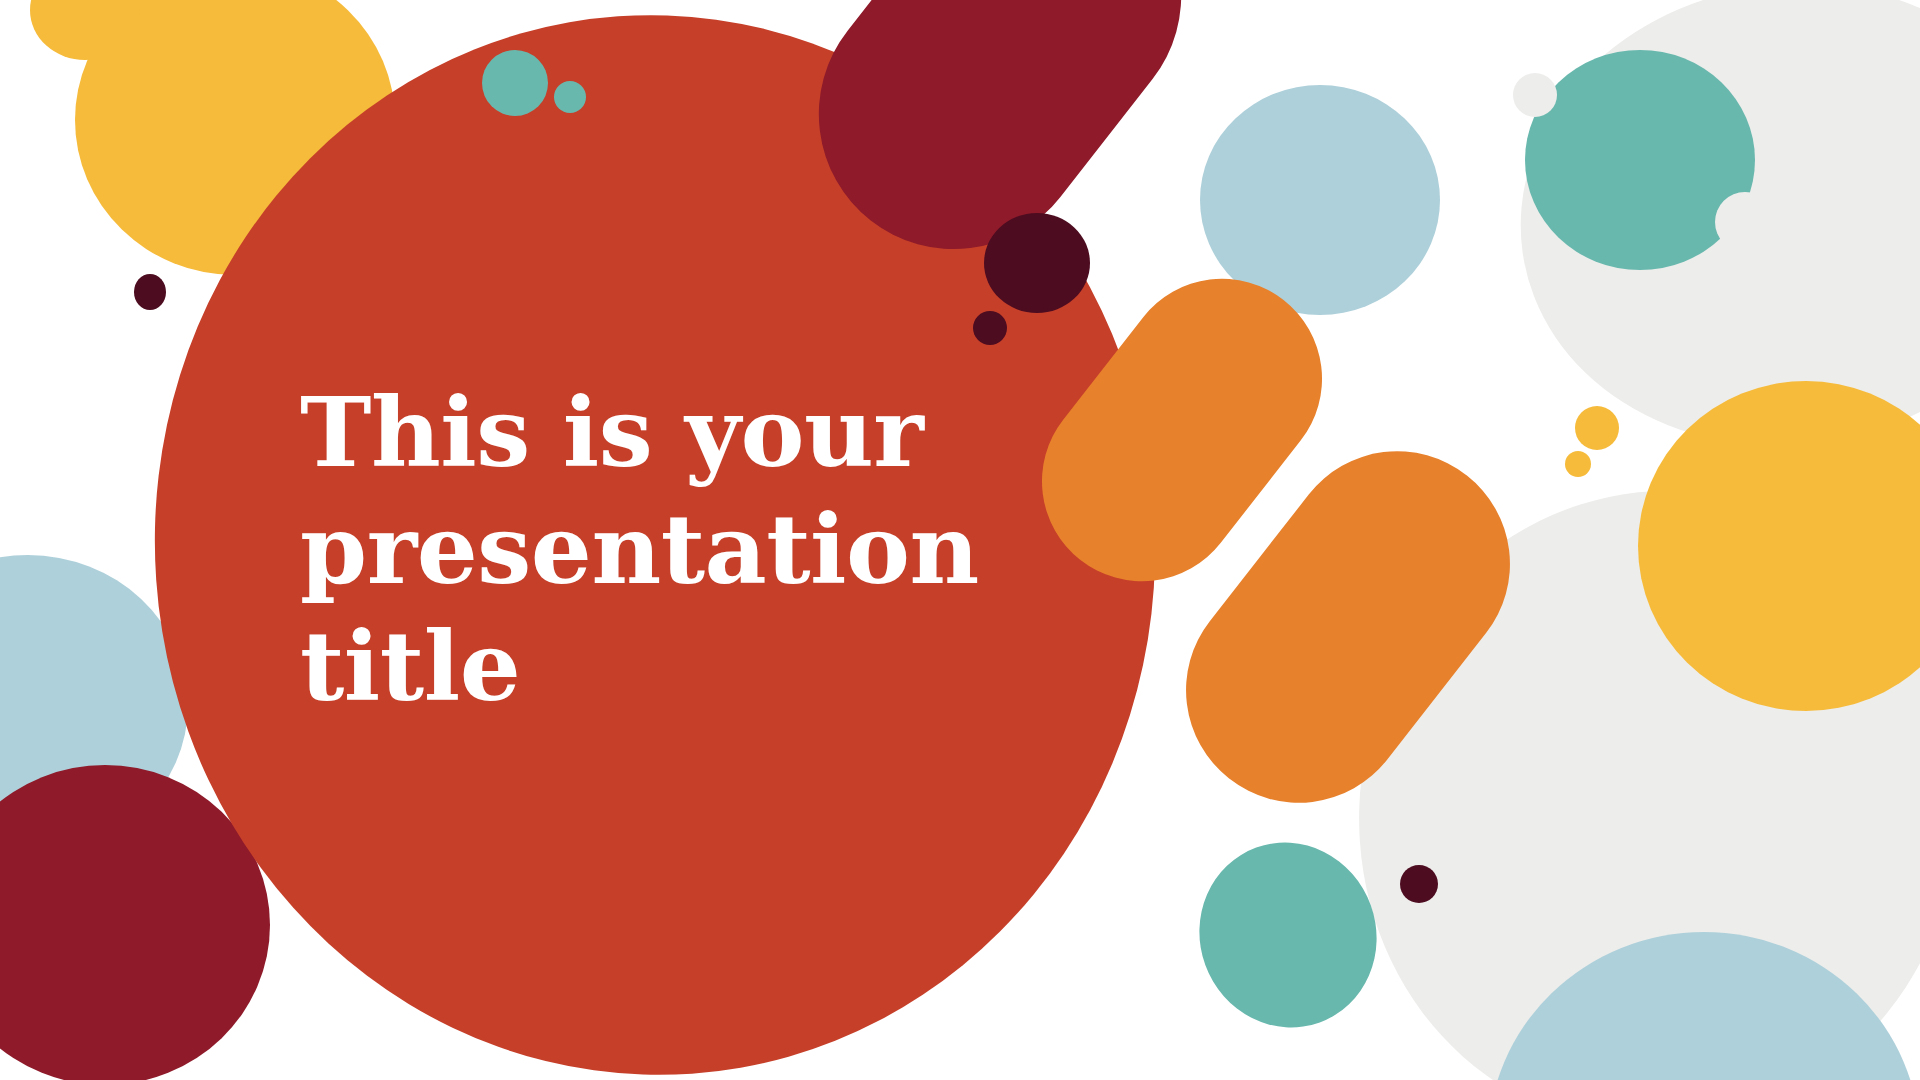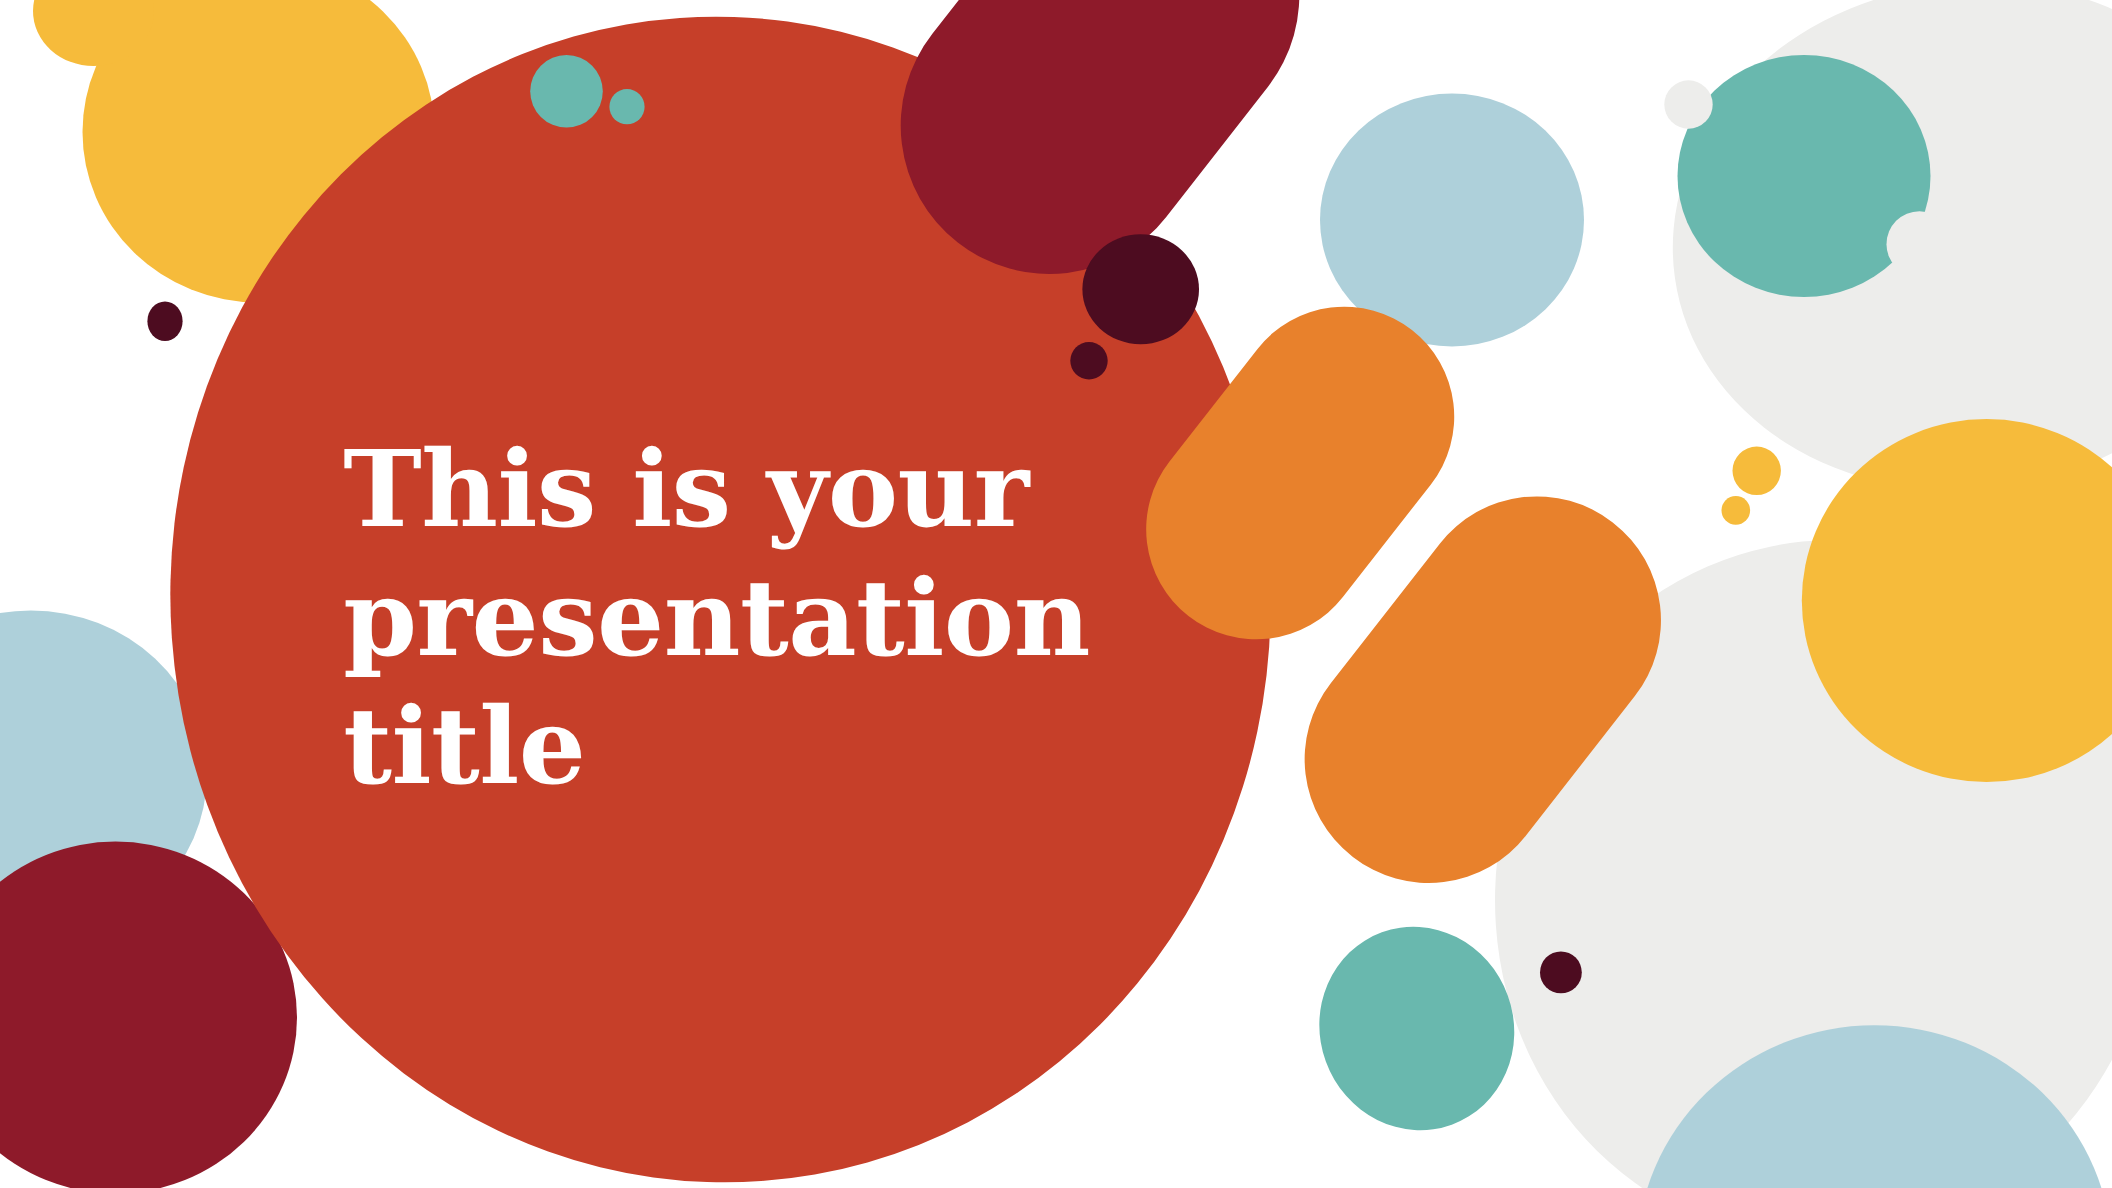--- a/index.html
+++ b/index.html
@@ -37,21 +37,21 @@
     width: 1920px;
     height: 1080px;
     pointer-events: none;
   }
 
   #presentation-title {
     position: absolute;
     left: 300px;
     top: 374px;
     width: 900px;
-    margin: 12px;
+    margin: 0;
     color: #ffffff;
     font-family: "DejaVu Serif", serif;
     font-weight: 700;
     font-size: 96px;
     line-height: 1.22;
     letter-spacing: -0.5px;
     white-space: pre-line;
     pointer-events: auto;
   }
 </style>

